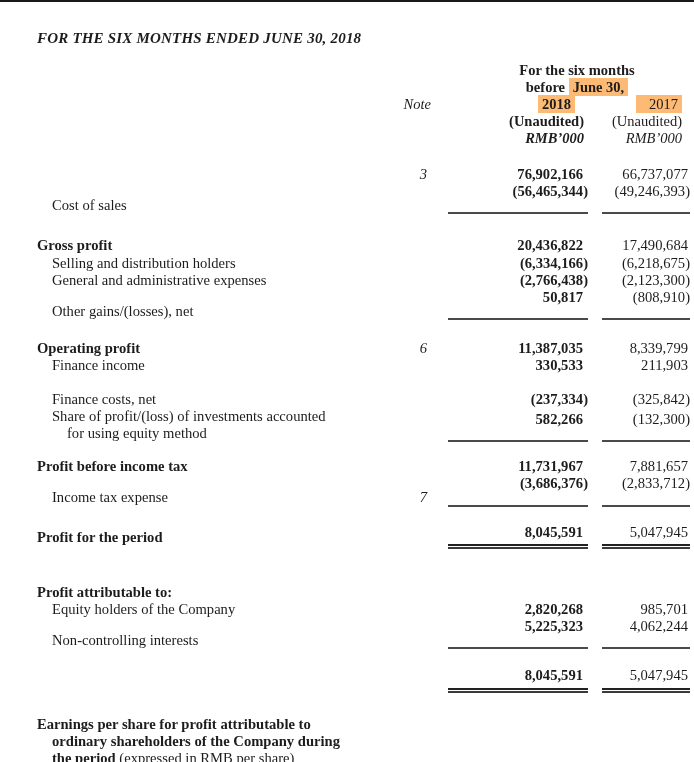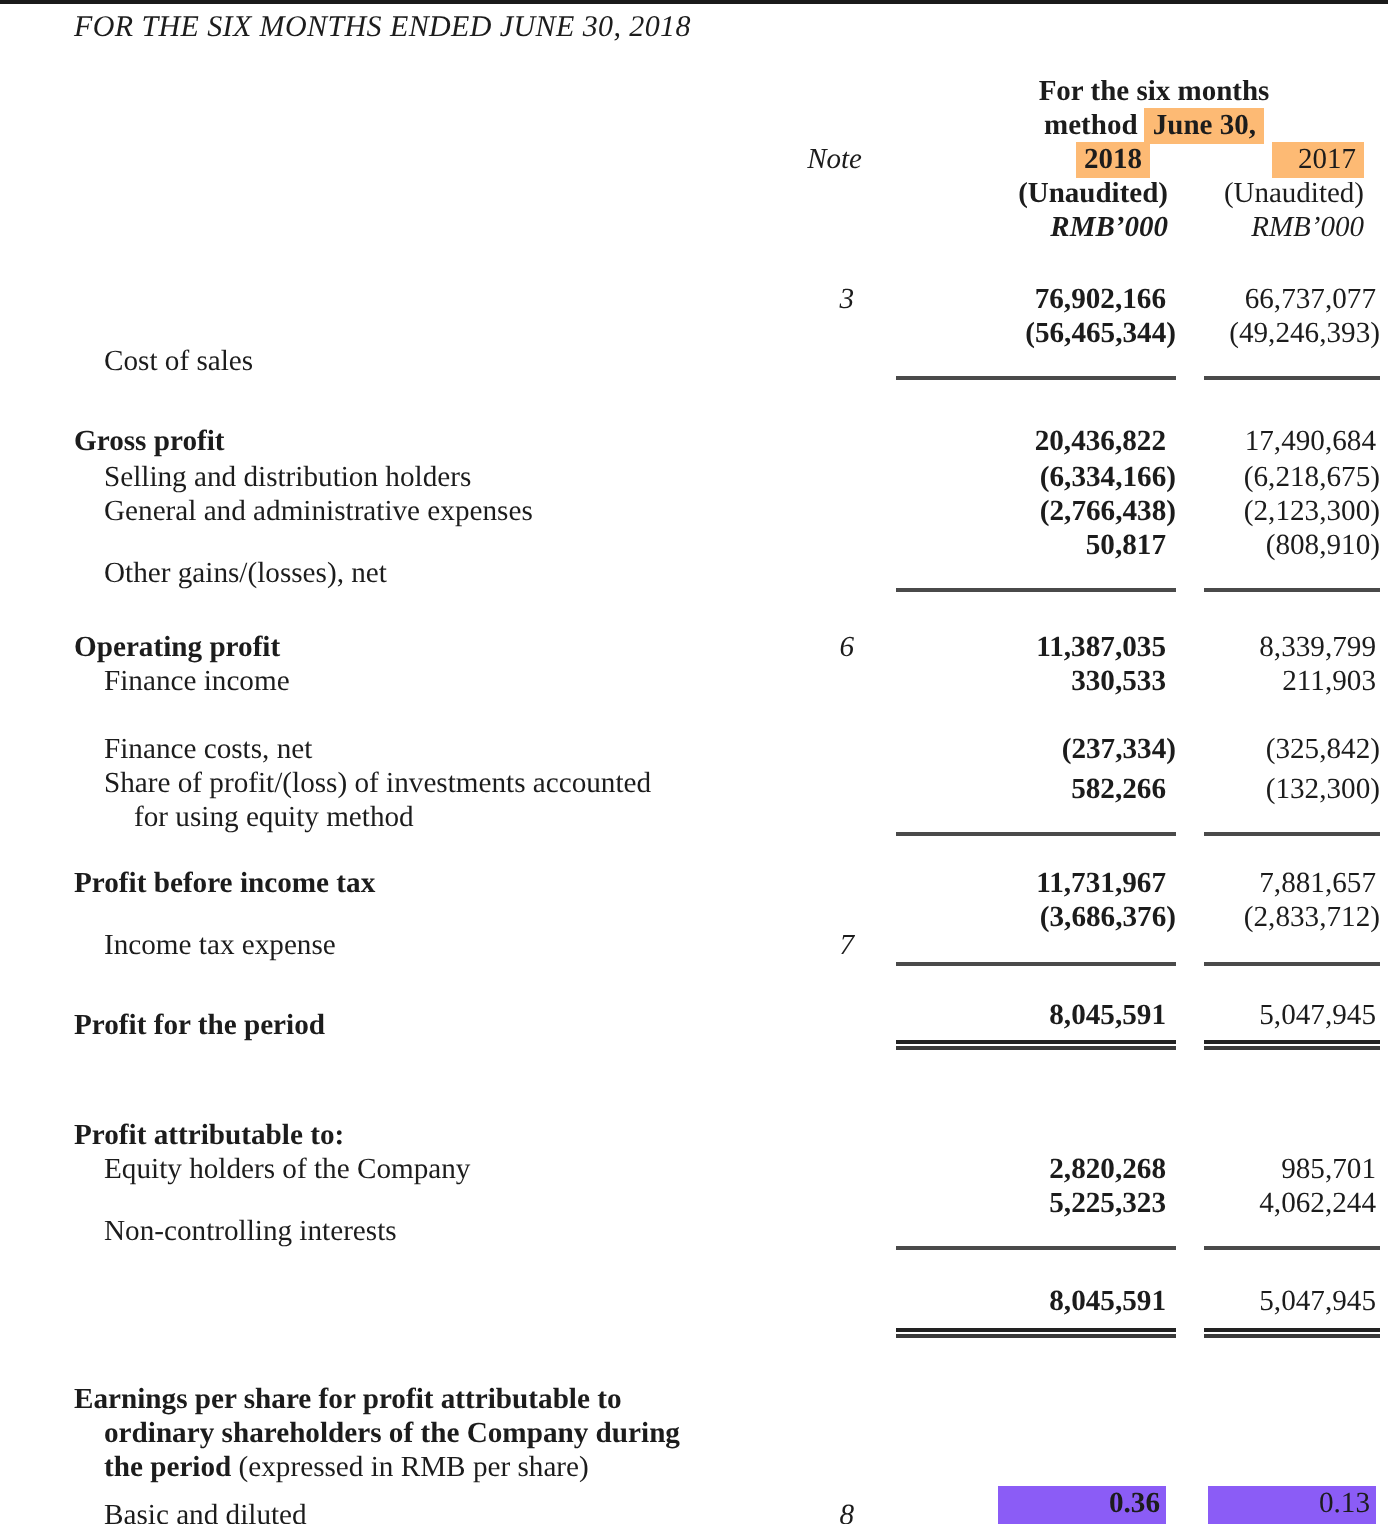--- a/index.html
+++ b/index.html
@@ -17,24 +17,25 @@
     overflow: hidden;
     background: #ffffff;
   }
   .top-rule {
     position: absolute; top: 0; left: 0;
     width: 694px; height: 2px; background: #1a1a1a;
   }
   .doc-title {
     padding-top: 6px;
     font-style: italic;
-    font-weight: normal;
+    font-weight: bold;
     font-size: 15px;
     line-height: 17px;
     letter-spacing: 0.2px;
+    margin-top: 24px;
   }
   .grid {
     display: grid;
     grid-template-columns: 354px 40px 17px 140px 14px 88px;
     align-items: end;
   }
   .header-block { margin-top: 15px; font-size: 14.5px; line-height: 17px; }
   .b { font-weight: bold; }
   .i { font-style: italic; }
   .hcenter { grid-column: 4 / 7; text-align: center; padding-left: 16px; }
@@ -71,21 +72,21 @@
 
 <div class="page">
   <div class="top-rule"></div>
   <div class="doc-title">FOR THE SIX MONTHS ENDED JUNE 30, 2018</div>
 
   <div class="header-block">
     <div class="grid">
       <div class="hcenter b">For the six months</div>
     </div>
     <div class="grid">
-      <div class="hcenter b"><span>method </span><mark>June 30,</mark></div>
+      <div class="hcenter b"><span>before </span><mark>June 30,</mark></div>
     </div>
     <div class="grid">
       <div class="note-h">Note</div>
       <div class="h18 b yr18"><mark>2018</mark></div>
       <div class="h17"><mark class="mk17">2017</mark></div>
     </div>
     <div class="grid">
       <div class="h18 b">(Unaudited)</div>
       <div class="h17">(Unaudited)</div>
     </div>

